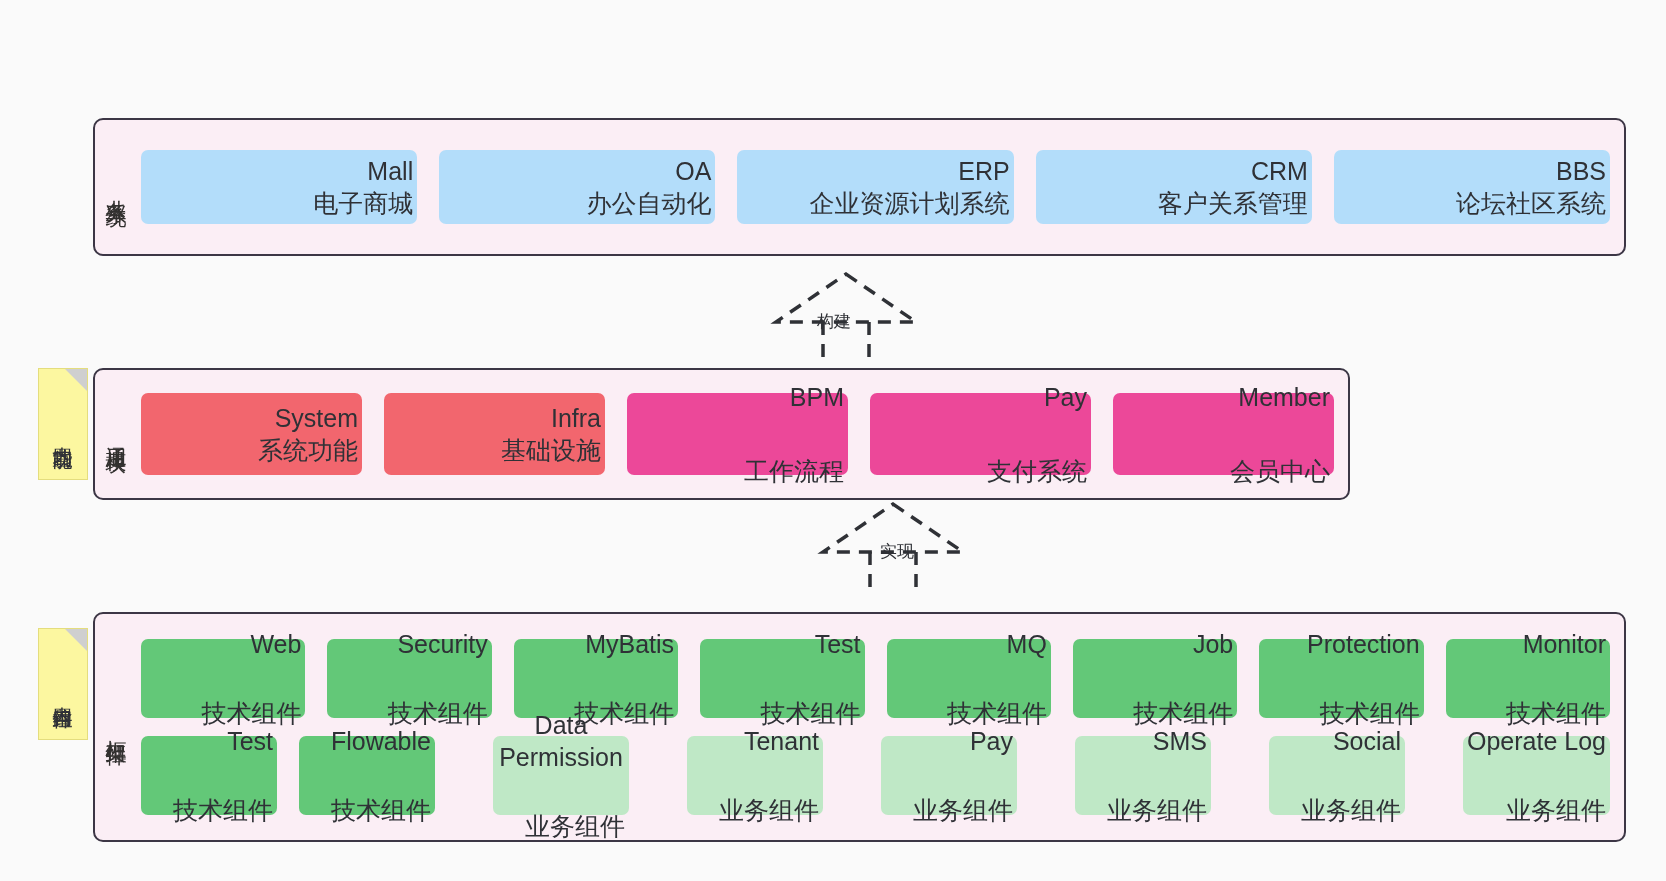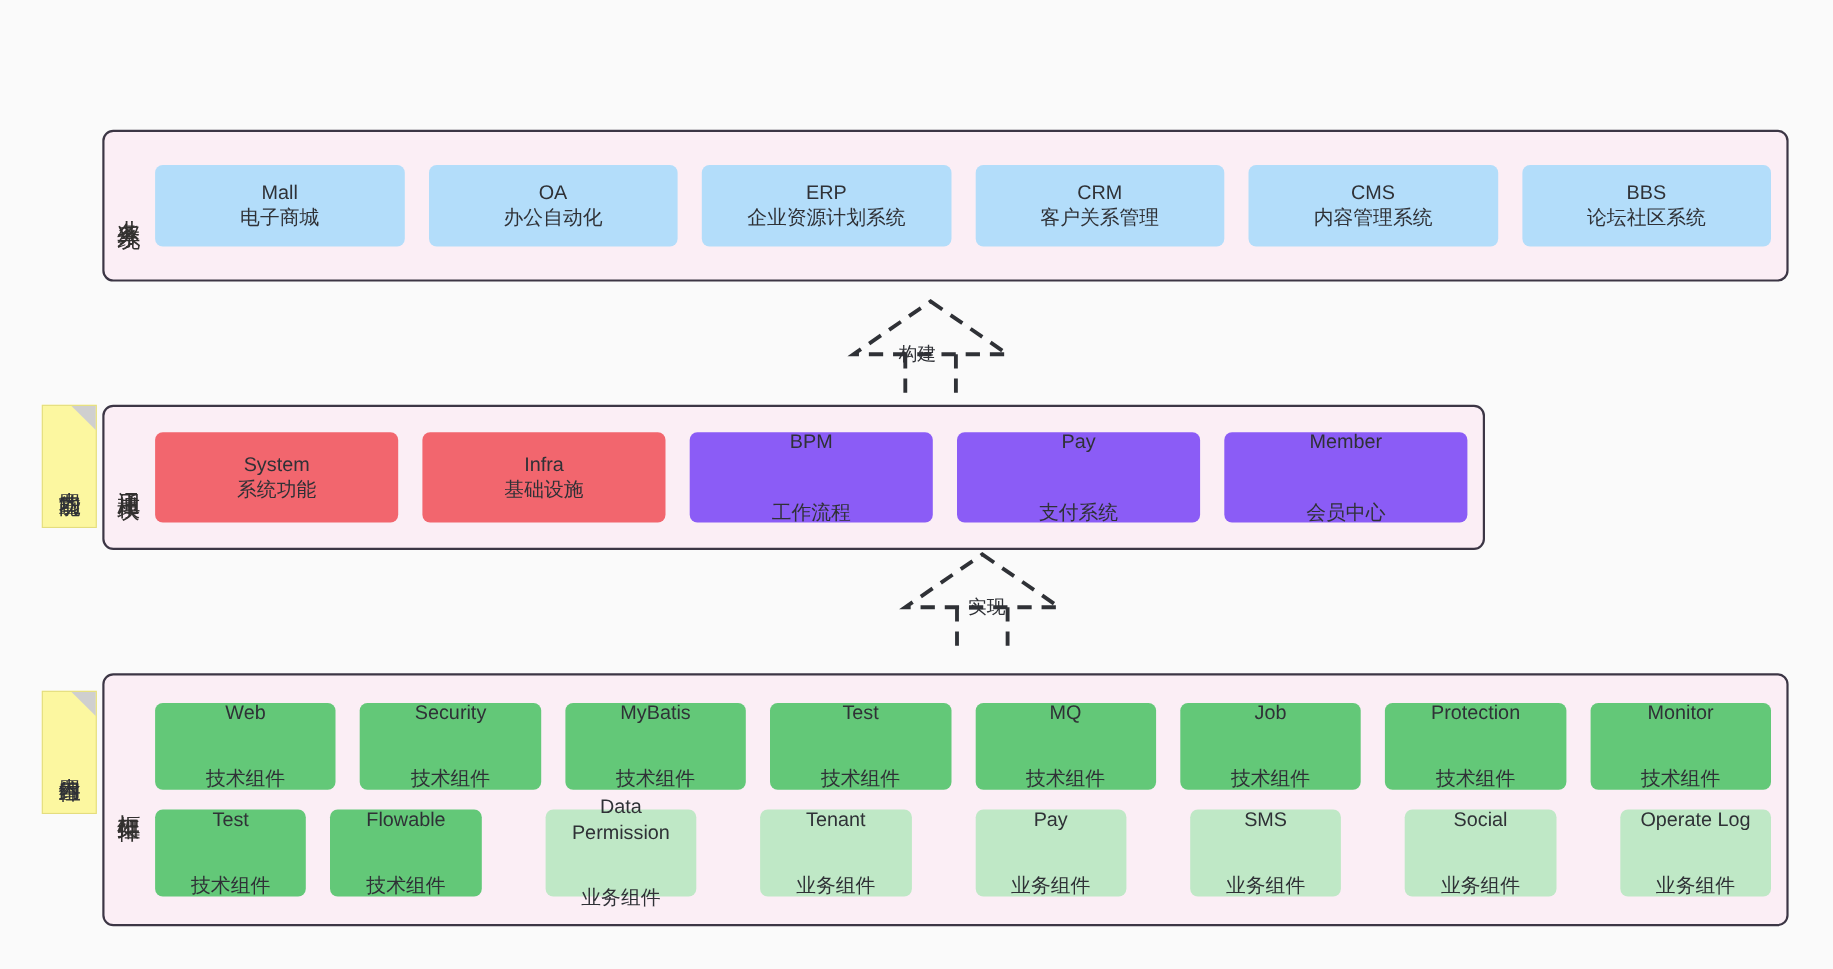--- a/index.html
+++ b/index.html
@@ -51,42 +51,42 @@
   .row {
     display: flex;
     gap: 22px;
     align-items: stretch;
   }
   .cell {
     flex: 1 1 0;
     border-radius: 7px;
     display: flex;
     flex-direction: column;
-    align-items: center;
+    align-items: flex-end;
     justify-content: center;
     text-align: center;
     color: #2f3136;
-    font-size: 18px;
+    font-size: 25px;
     line-height: 1.3;
     padding: 6px 4px;
     user-select: none;
   }
   .cell .l1 { white-space: nowrap; }
   .cell .l2 { white-space: nowrap; }
   .cell.wrap .l1 { white-space: normal; }
 
   
   .h-biz   { height: 74px; }
   .h-mod   { height: 82px; }
   .h-frame { height: 79px; gap: 36px; }
 
   
   .c-blue       { background: #b3ddfa; }
   .c-red        { background: #f2666e; }
-  .c-pink       { background: #8b5cf6; gap: 41px; }
+  .c-pink       { background: #ec4899; gap: 41px; }
   .c-green      { background: #63c878; }
   .c-greenlight { background: #bfe8c6; margin-left: 36px; }
 
   
   .note {
     position: absolute;
     background: #fcf7a0;
     border: 1px solid #e4dd7e;
     width: 50px;
     display: flex;
@@ -146,24 +146,20 @@
         </div>
         <div class="cell c-blue h-biz">
           <span class="l1">ERP</span>
           <span class="l2">企业资源计划系统</span>
         </div>
         <div class="cell c-blue h-biz">
           <span class="l1">CRM</span>
           <span class="l2">客户关系管理</span>
         </div>
         <div class="cell c-blue h-biz">
-          <span class="l1">CMS</span>
-          <span class="l2">内容管理系统</span>
-        </div>
-        <div class="cell c-blue h-biz">
           <span class="l1">BBS</span>
           <span class="l2">论坛社区系统</span>
         </div>
       </div>
     </div>
   </div>
 
   <div class="connector" style="left:771px; top:270px;">
     <svg width="150" height="96" viewBox="0 0 150 96">
       <polygon points="75,4 145,52 5,52" fill="#fafafa" stroke="#2f3136" stroke-width="3.5" stroke-dasharray="13,9" stroke-linejoin="miter"></polygon>

